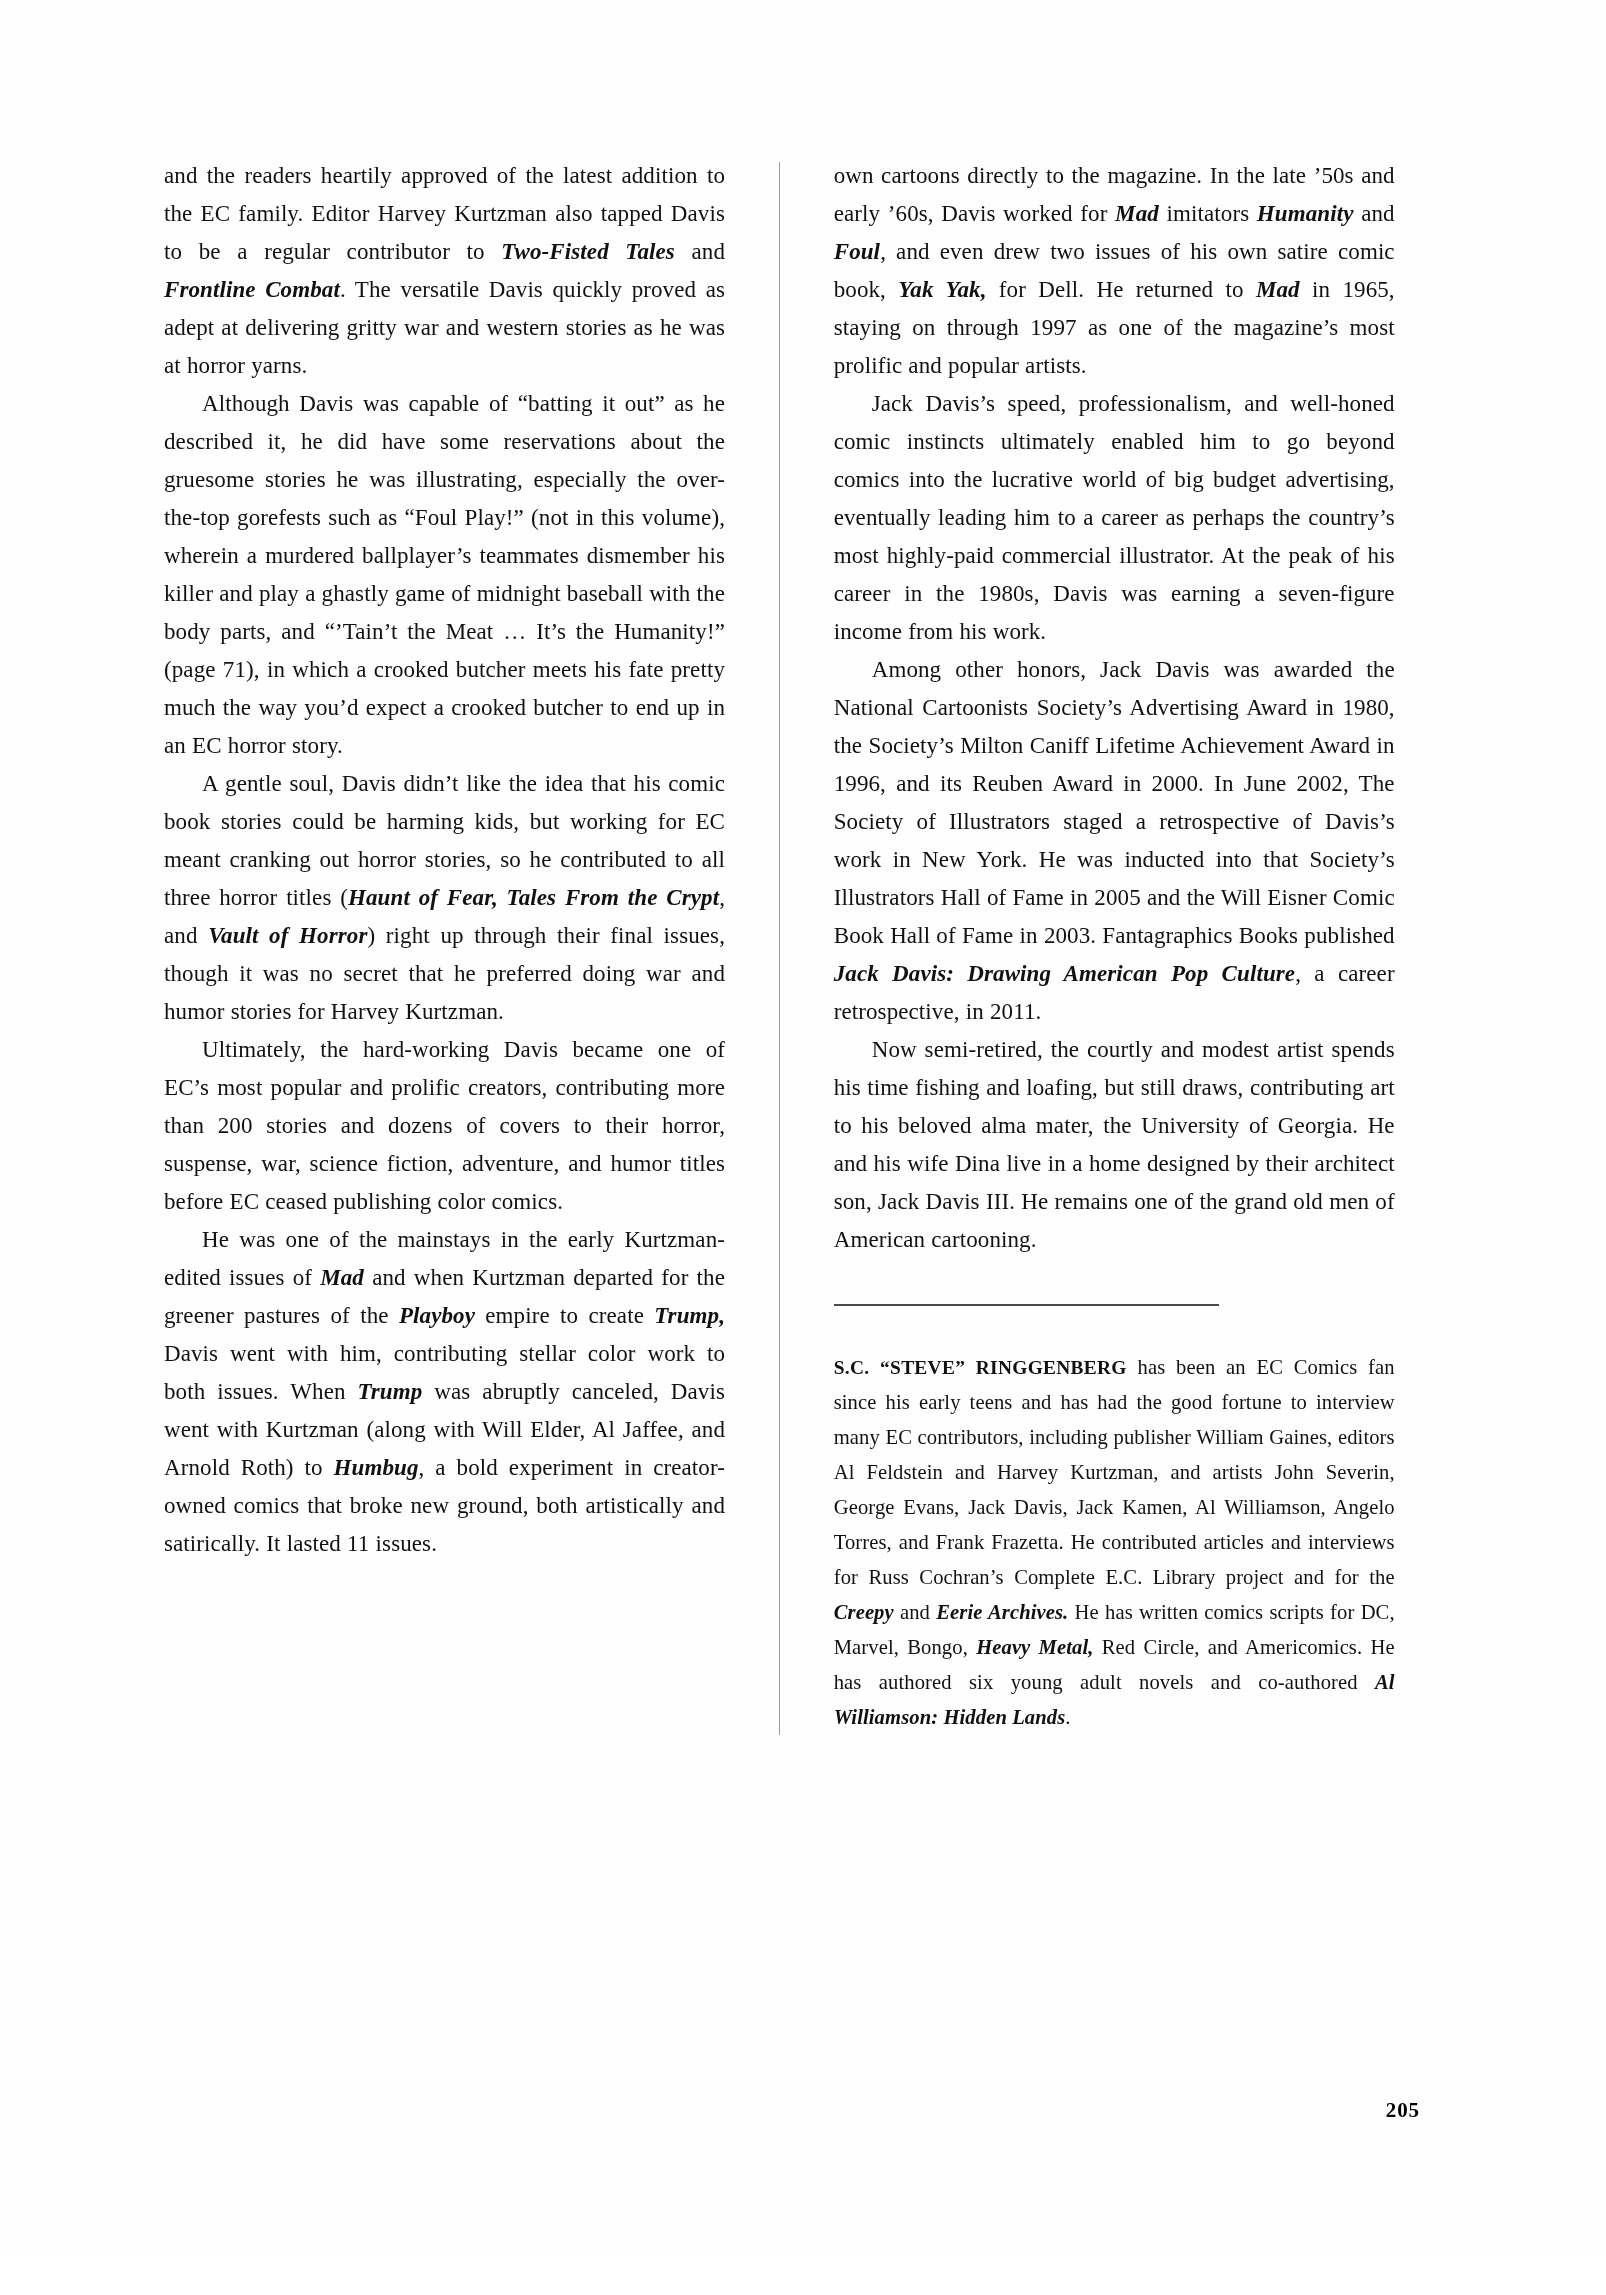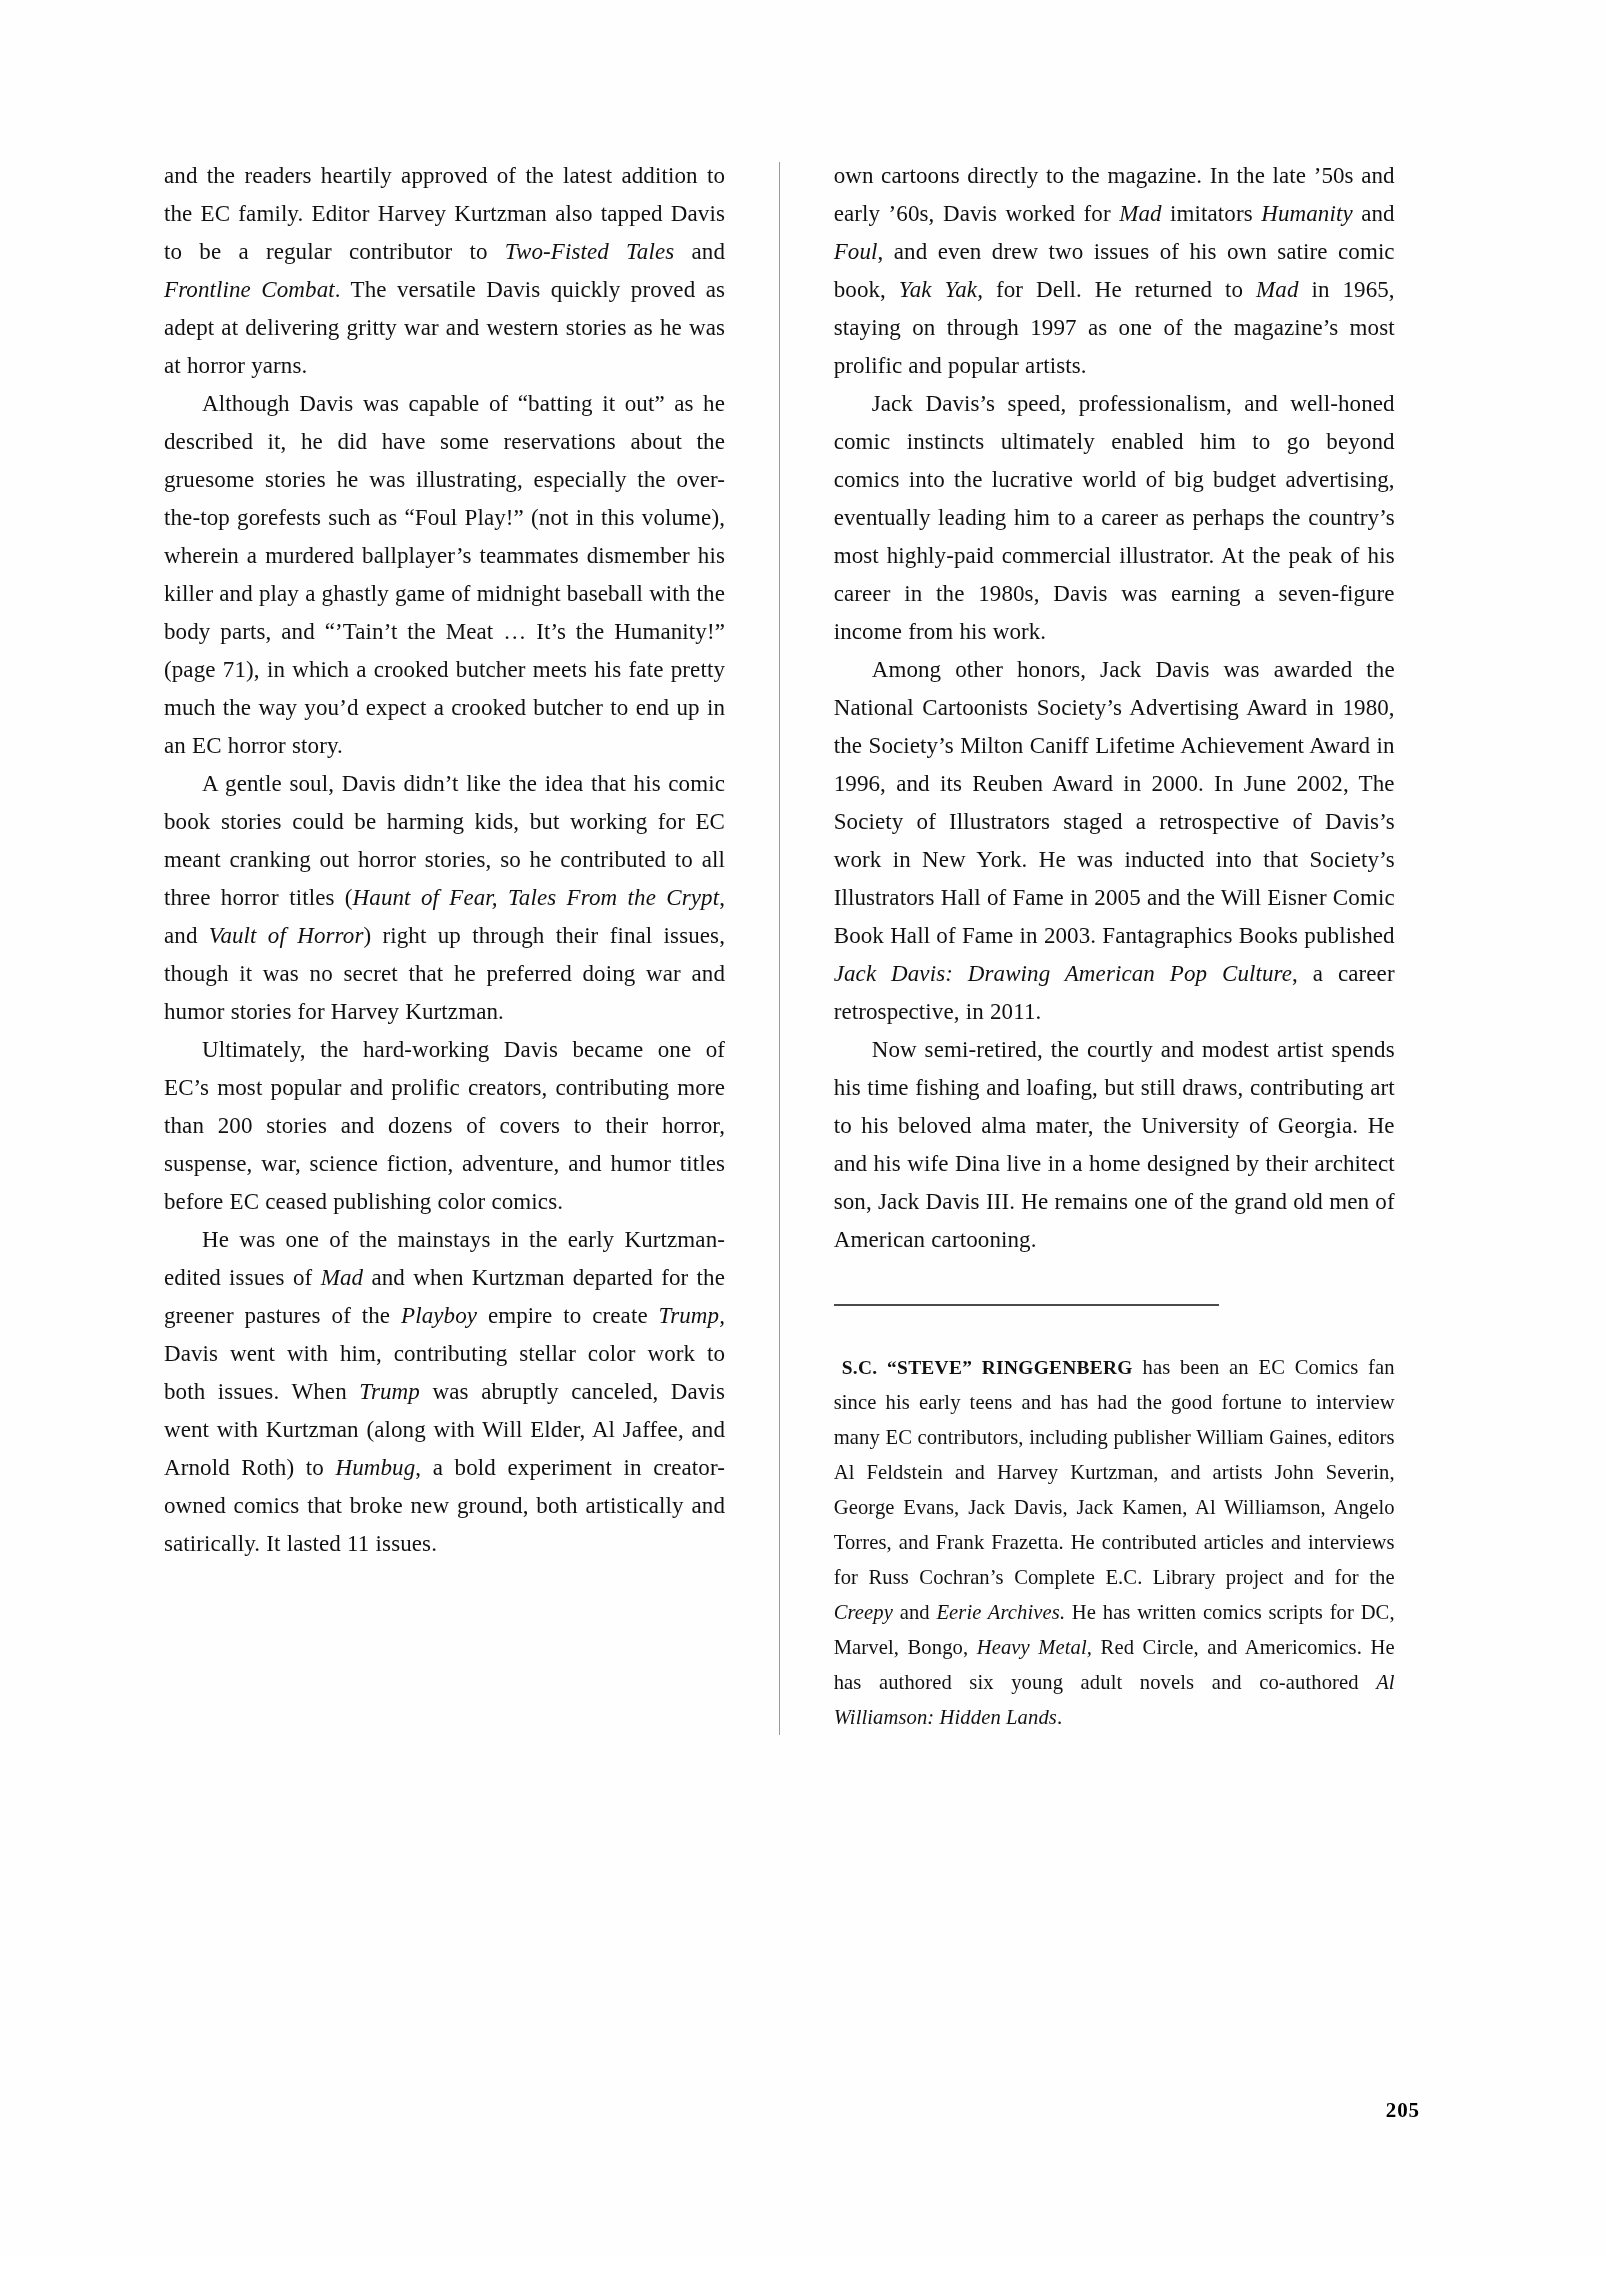--- a/index.html
+++ b/index.html
@@ -68,23 +68,22 @@
     font-size: 20.6px;
     line-height: 35px;
     text-align: justify;
     text-indent: 0;
     letter-spacing: 0.1px;
   }
   .bio-name {
     font-weight: bold;
     font-size: 19.4px;
     letter-spacing: 0.3px;
-    margin-left: 8px;
   }
-  em { font-style: italic; }
+  em { font-style: italic; font-weight: bold; }
   .page-number {
     position: absolute;
     right: 187px;
     top: 2098px;
     font-size: 21px;
     font-weight: bold;
     letter-spacing: 0.9px;
     color: #000000;
   }
 </style>

